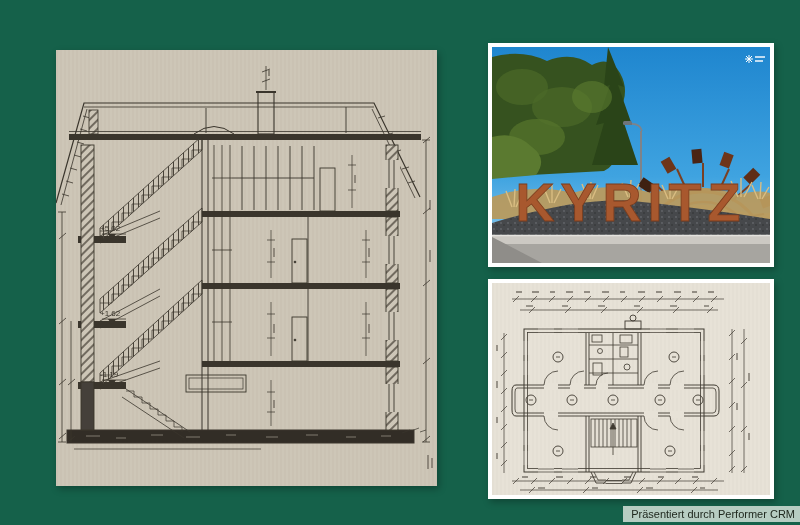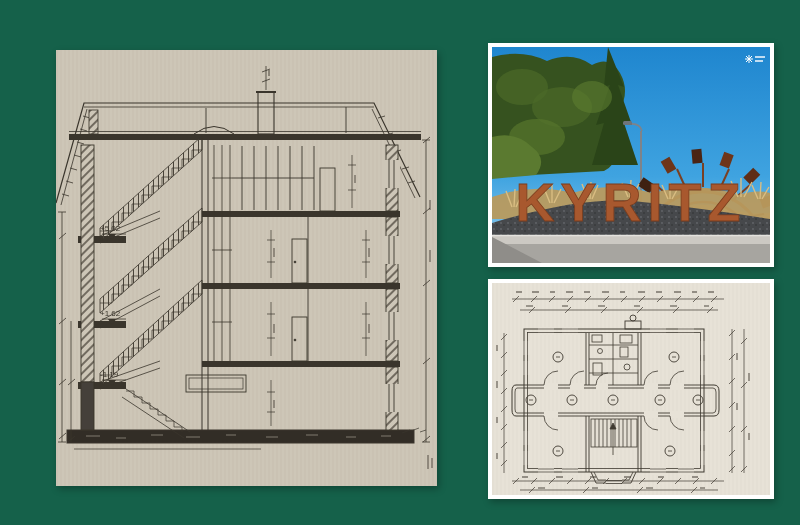--- a/index.html
+++ b/index.html
@@ -421,13 +421,14 @@
           <path stroke-width="2" opacity="0.5" d="M24,9 h6 M40,9 h7 M58,9 h5 M74,9 h7 M92,9 h6 M110,9 h7 M128,9 h5 M146,9 h7 M164,9 h6 M182,9 h7 M200,9 h5 M216,9 h6"></path>
           <path stroke-width="2" opacity="0.45" d="M34,23 h7 M70,23 h6 M106,23 h7 M142,23 h6 M178,23 h7 M212,23 h5"></path>
           <path stroke-width="2" opacity="0.5" d="M30,194 h6 M64,194 h7 M98,194 h6 M132,194 h7 M166,194 h6 M200,194 h6"></path>
           <path stroke-width="2" opacity="0.45" d="M46,205 h7 M100,205 h6 M154,205 h7 M208,205 h5"></path>
           <path stroke-width="1.8" opacity="0.5" d="M5,62 v6 M5,98 v7 M5,134 v6 M5,170 v6 M245,70 v7 M245,120 v7 M257,90 v8 M257,150 v7"></path>
         </g>
       </g>
     </svg>
   </figure>
 
+  <div class="caption">Präsentiert durch Performer CRM</div>
 </div>
 
 </body></html>

